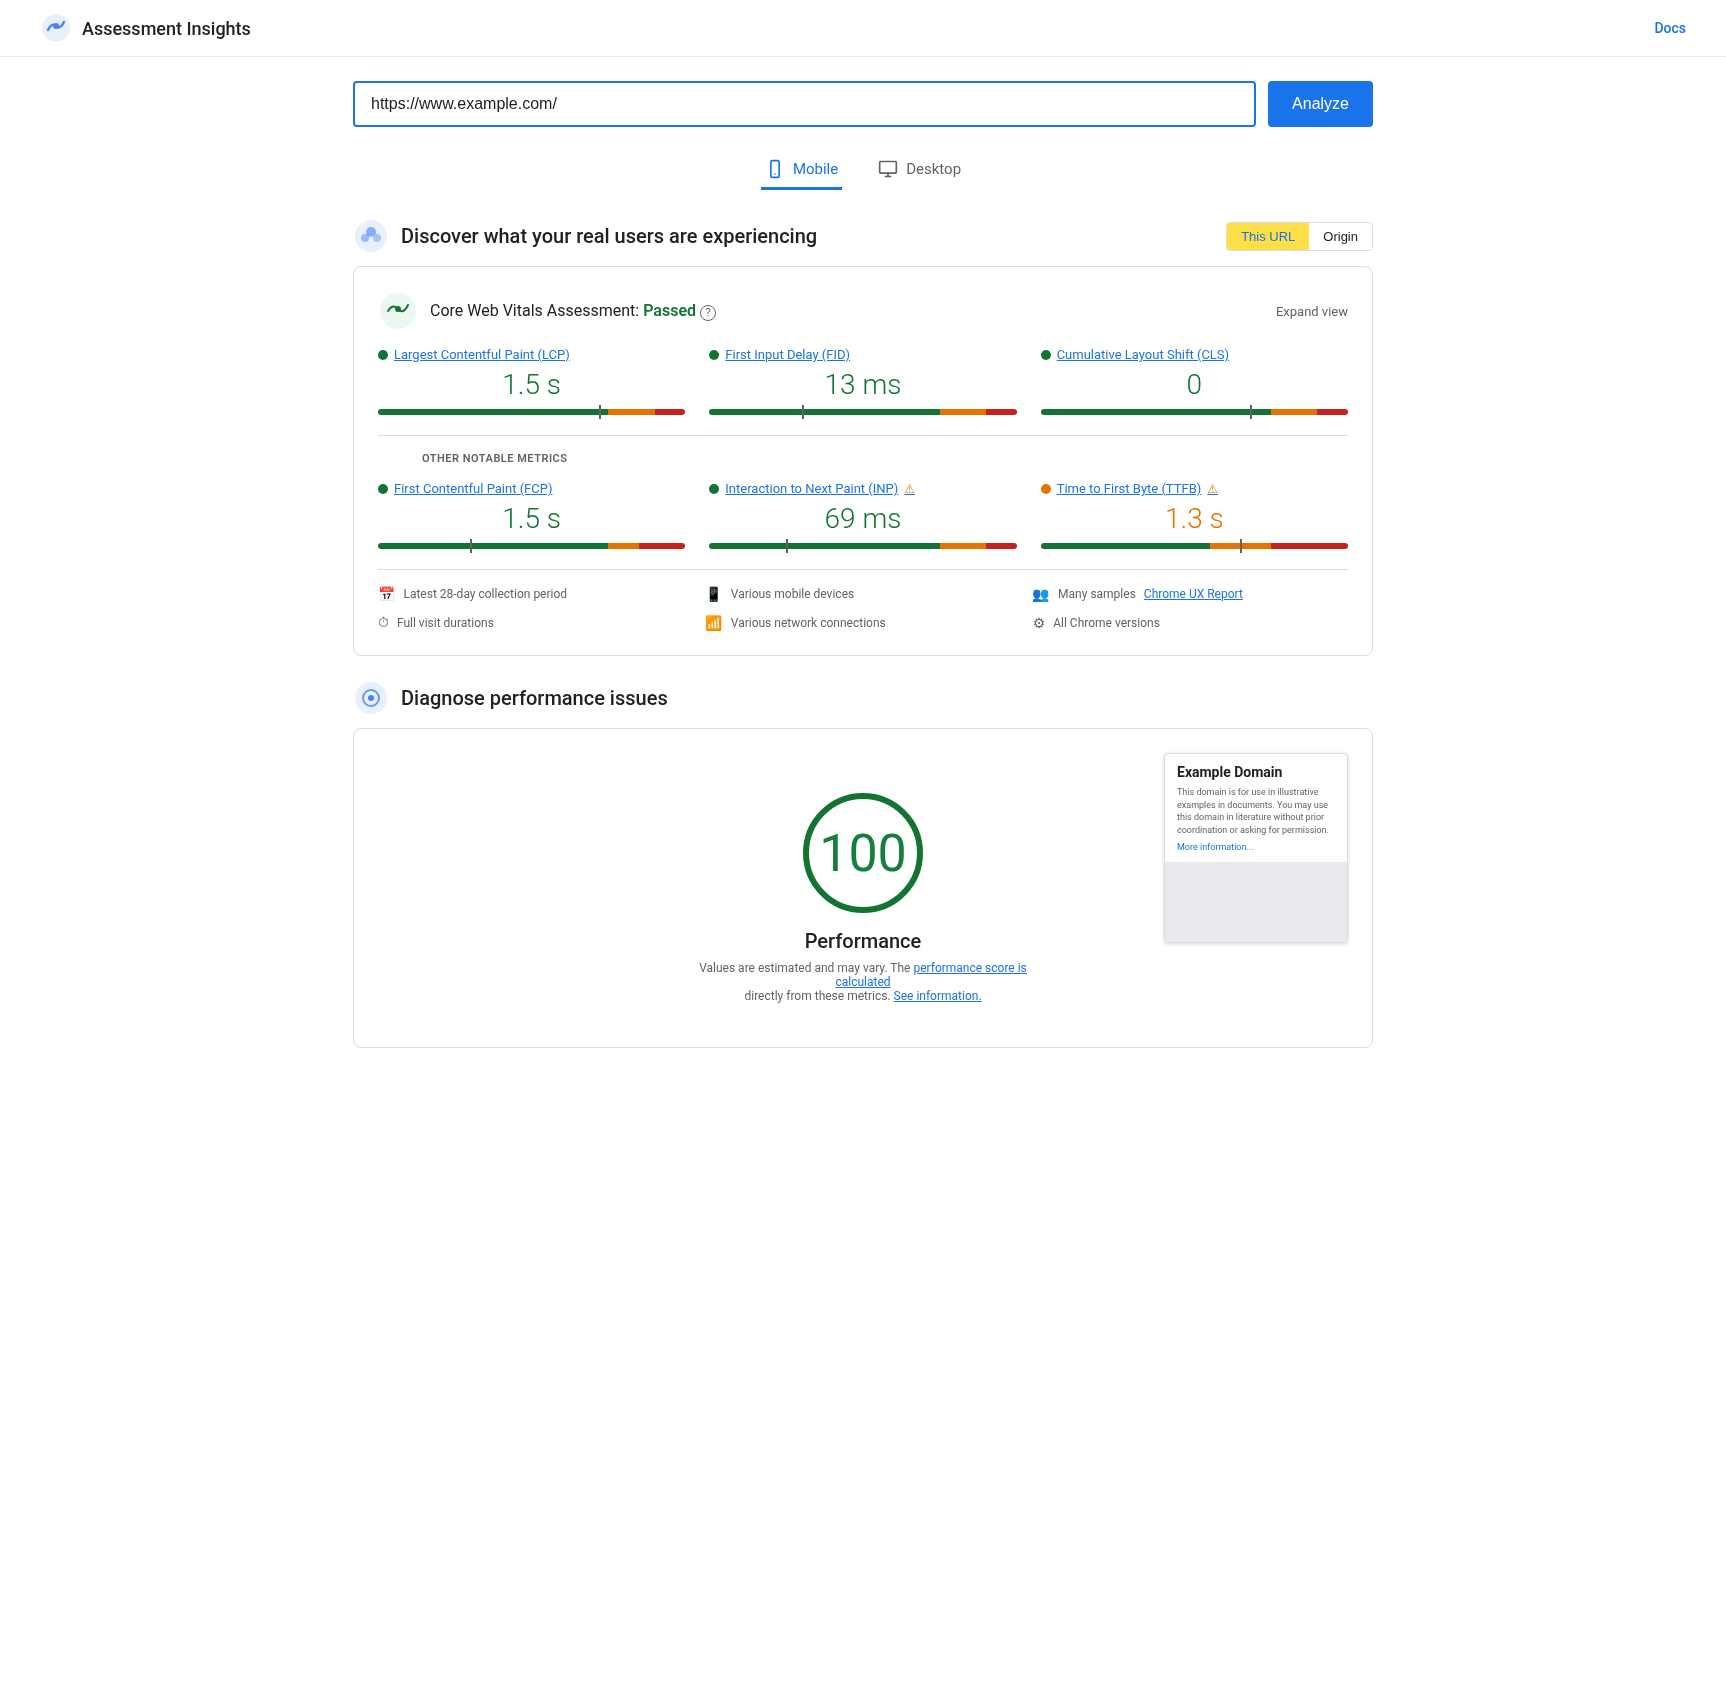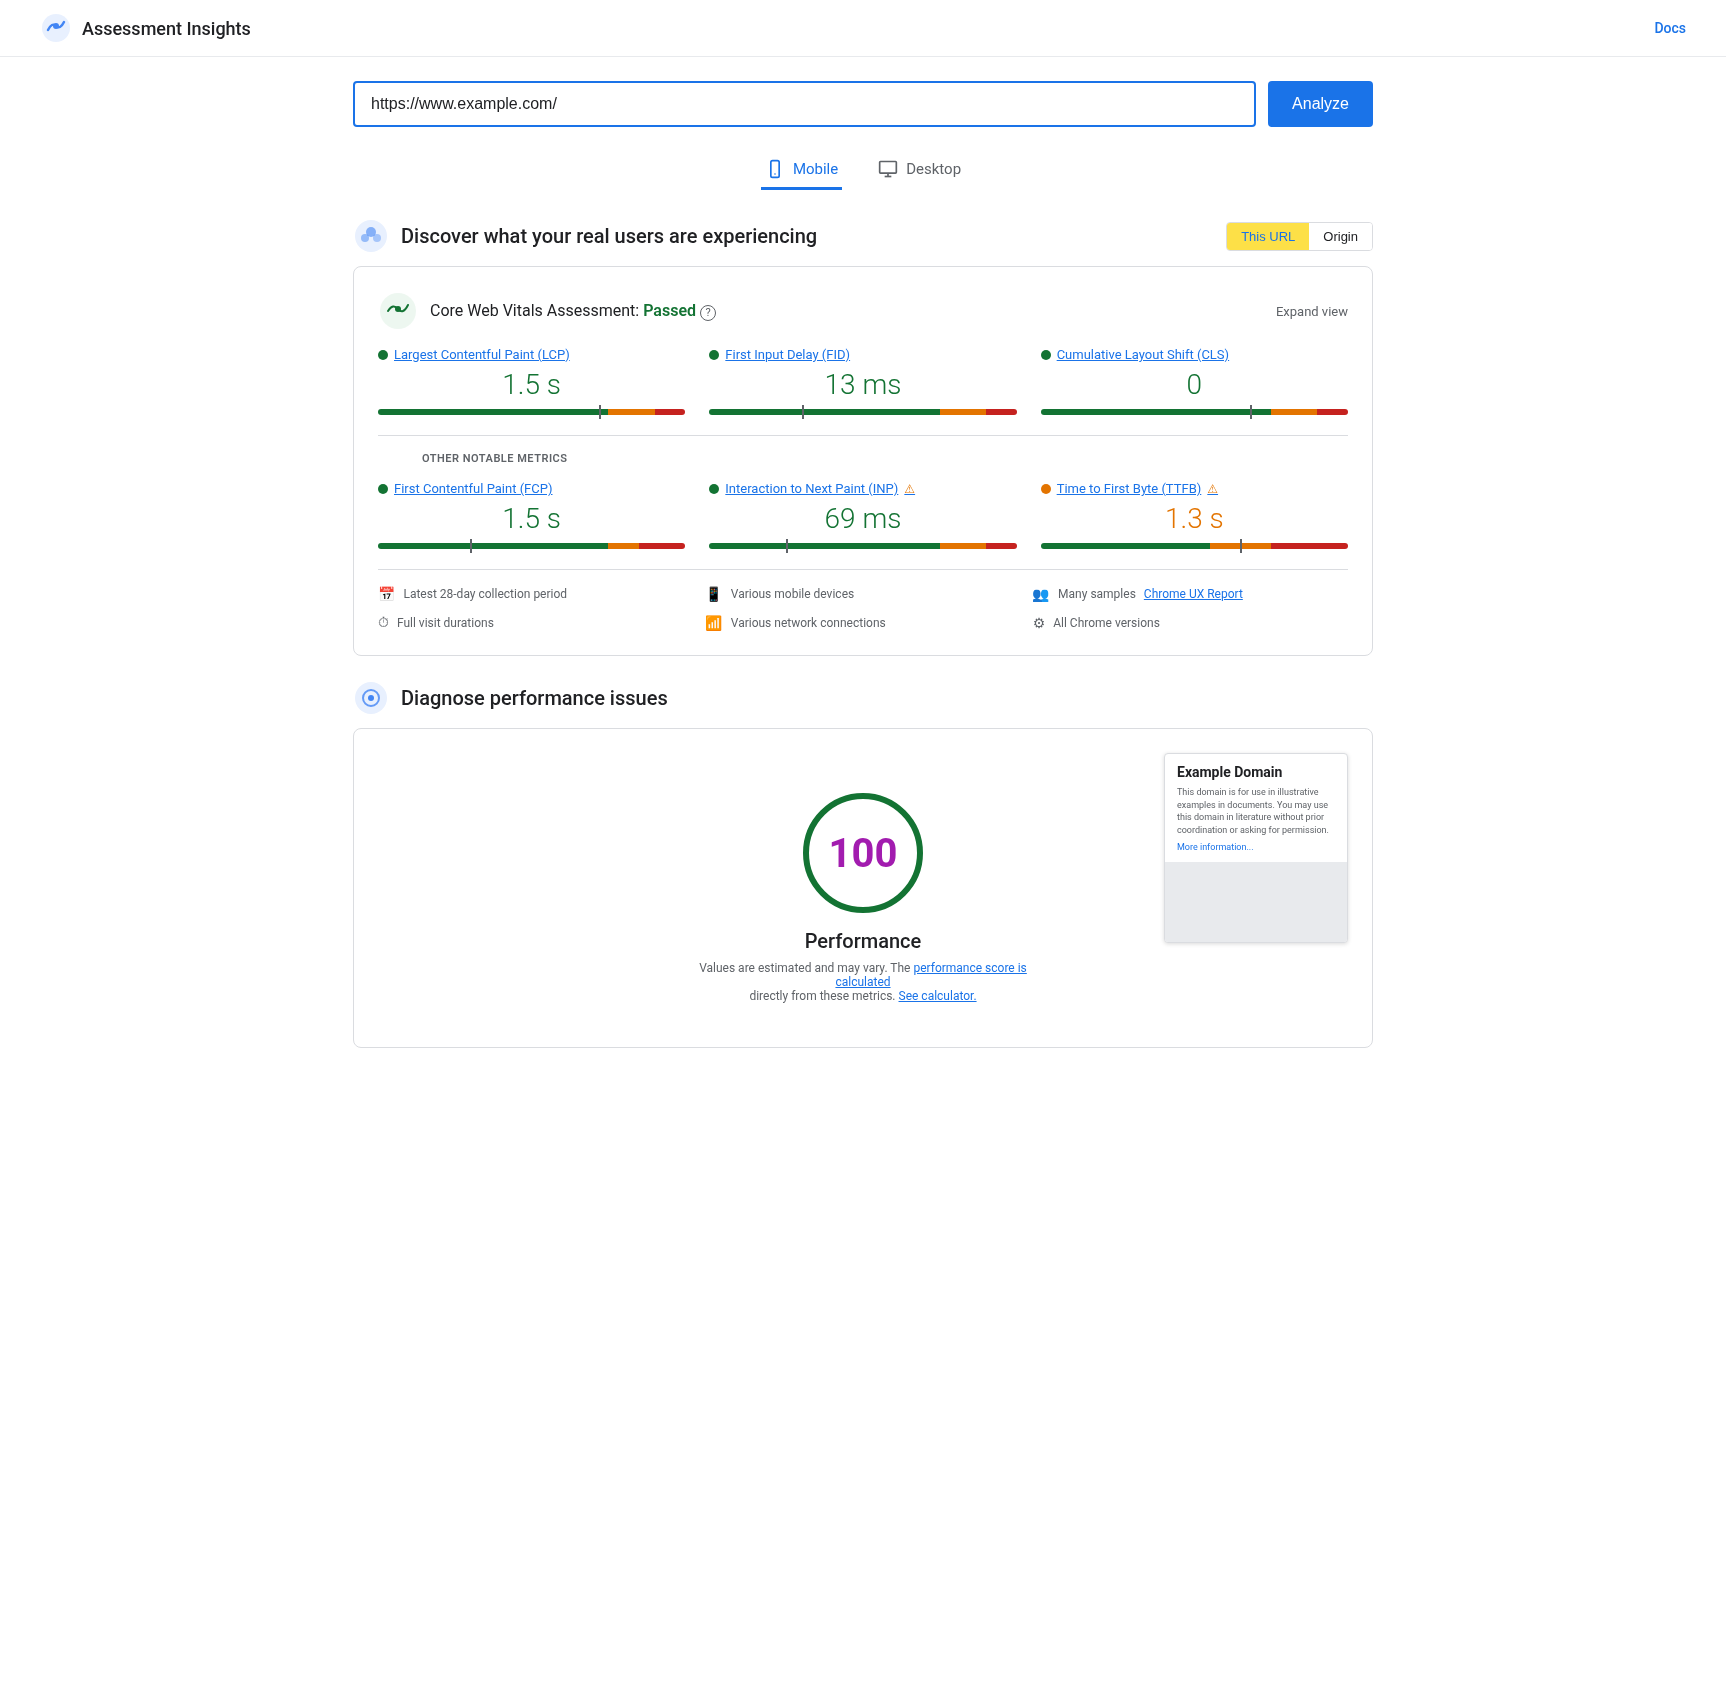--- a/index.html
+++ b/index.html
@@ -268,23 +268,23 @@
       width: 120px;
       height: 120px;
       border-radius: 50%;
       border: 6px solid #137333;
       display: flex;
       align-items: center;
       justify-content: center;
       margin-bottom: 16px;
     }
     .score-number {
-      font-size: 40px;
-      font-weight: 700;
-      color: #a21caf;
+      font-size: 52px;
+      font-weight: 400;
+      color: #15803d;
     }
     .score-label {
       font-size: 20px;
       font-weight: 500;
       color: #202124;
       margin-bottom: 8px;
     }
     .score-note {
       font-size: 12px;
       color: #5f6368;
@@ -571,21 +571,21 @@
       <div class="score-container" style="flex:1;">
         <div class="score-circle">
           <span class="score-number">100</span>
         </div>
         <div class="score-label">Performance</div>
         <div class="score-note">
           <span>Values are estimated and may vary. The</span>
           <a class="chrome-link">performance score is calculated</a>
           <br>
           <span>directly from these metrics.</span>
-          <a class="chrome-link">See calculator.</a>
+          <a class="chrome-link">See information.</a>
         </div>
       </div>
 
       <div class="screenshot-preview">
         <div class="screenshot-inner">
           <div class="screenshot-title">Example Domain</div>
           <div class="screenshot-body">This domain is for use in illustrative examples in documents. You may use this domain in literature without prior coordination or asking for permission.</div>
           <div class="screenshot-link">More information...</div>
         </div>
         <div class="screenshot-image-area"></div>

